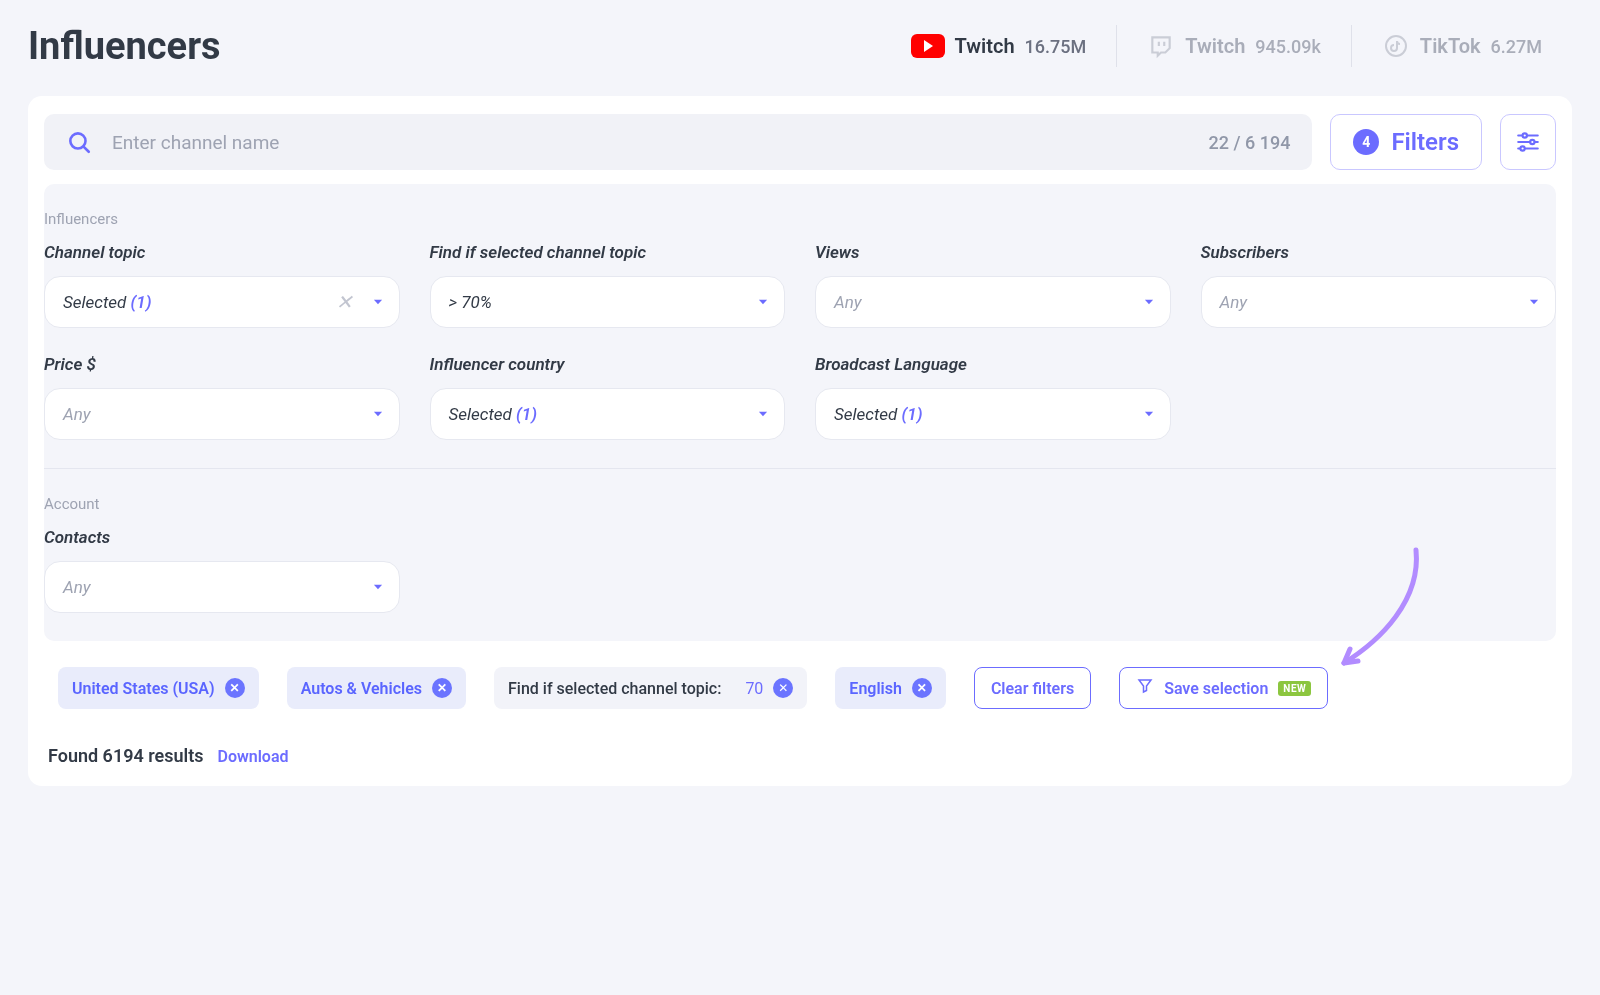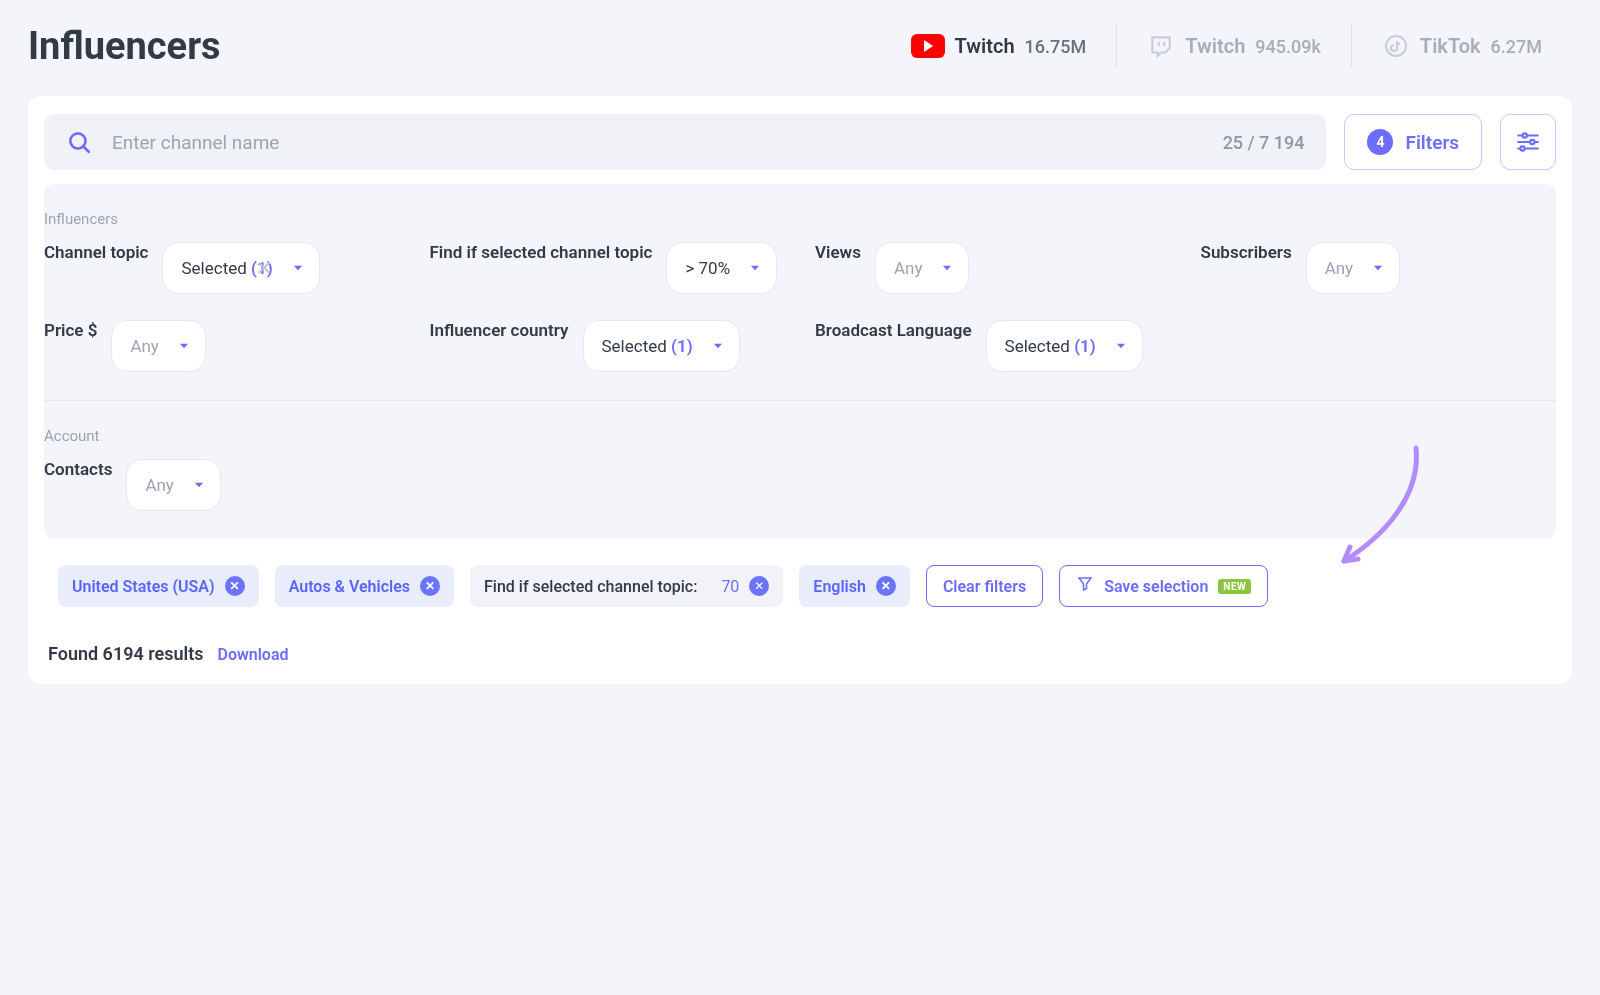--- a/index.html
+++ b/index.html
@@ -39,39 +39,39 @@
   
   
   .search-row{display:flex;align-items:center;gap:18px;border-radius:12px;}
   .search-box{flex:1;display:flex;align-items:center;background:#f1f2f7;border-radius:10px;height:56px;padding:0 22px;gap:18px;}
   .search-icon{color:var(--accent);flex-shrink:0;}
   .search-input{flex:1;border:none;background:transparent;font-size:19px;color:var(--text);outline:none;}
   .search-input::placeholder{color:#9ea3b2;}
   .search-count{font-size:18px;color:#9097a8;font-weight:500;}
   .filters-btn{display:flex;align-items:center;gap:12px;height:56px;padding:0 22px;border:1.5px solid #c9c7ff;border-radius:10px;background:transparent;cursor:pointer;}
   .filters-btn .badge{background:var(--accent);color:#fff;border-radius:50%;width:26px;height:26px;display:flex;align-items:center;justify-content:center;font-size:14px;font-weight:700;}
-  .filters-btn .lbl{font-size:19px;font-weight:600;color:var(--accent);}
+  .filters-btn .lbl{font-size:24px;font-weight:600;color:var(--accent);}
   .settings-btn{width:56px;height:56px;border:1.5px solid #c9c7ff;border-radius:10px;background:transparent;display:flex;align-items:center;justify-content:center;cursor:pointer;color:var(--accent);}
   
   
   .filters-panel{background:#f4f5fa;border-radius:10px;margin-top:14px;padding:26px 0 28px;}
   .section-label{font-size:15px;color:#9ea3b2;padding:0 0 14px 0;}
   .filter-grid{display:grid;grid-template-columns:repeat(4,1fr);gap:26px 30px;padding:0 0 0 0;}
-  .filter-item{display:flex;flex-direction:row;gap:14px;}
+  .filter-item{display:flex;flex-direction:column;gap:14px;font-style:italic;}
   .filter-label{font-size:17px;font-weight:600;color:var(--text);}
   .select{position:relative;background:#fff;border:1px solid var(--border);border-radius:16px;height:52px;display:flex;align-items:center;padding:0 46px 0 18px;cursor:pointer;}
   .select .val{font-size:17px;color:var(--text);}
   .select .val.muted{color:#9ea3b2;}
   .select .val .cnt{color:var(--accent);font-weight:600;}
   .select .chevron{position:absolute;right:14px;color:var(--accent);}
   .select .clear-x{position:absolute;right:46px;color:#c2c5d0;font-size:20px;cursor:pointer;line-height:1;}
   .divider{height:1px;background:#e4e6ef;margin:28px 0 26px;}
   
   
-  .chips-bar{background:#fff;border-radius:10px;margin-top:14px;padding:12px 14px;display:flex;align-items:center;gap:16px;flex-wrap:wrap;position:relative;}
+  .chips-bar{background:#fff;border-radius:10px;margin-top:14px;padding:12px 14px;display:flex;align-items:center;gap:28px;flex-wrap:wrap;position:relative;}
   .chip{display:flex;align-items:center;gap:10px;background:var(--chip-bg);border-radius:8px;height:42px;padding:0 14px;font-size:16px;color:var(--chip-text);font-weight:600;}
   .chip .chip-x{width:20px;height:20px;border-radius:50%;background:#6b74ff;color:#fff;display:flex;align-items:center;justify-content:center;font-size:12px;cursor:pointer;}
   .chip.info{background:#f2f3f9;color:var(--text);font-weight:500;}
   .chip.info .num{color:var(--accent);font-weight:400;}
   .btn-outline{height:42px;padding:0 16px;border:1.5px solid var(--accent);border-radius:8px;background:#fff;color:var(--accent);font-size:16px;font-weight:600;cursor:pointer;display:flex;align-items:center;gap:10px;}
   .badge-new{background:var(--green);color:#fff;font-size:10px;font-weight:700;padding:2px 5px;border-radius:3px;letter-spacing:.5px;}
   
   
   .results{padding:24px 4px 0;}
   .results .found{font-size:18px;color:var(--text);font-weight:600;text-align:right;}
@@ -121,21 +121,21 @@
 
   <div class="search-row">
     <div class="search-box">
       <span class="search-icon">
         <svg width="26" height="26" viewBox="0 0 24 24" fill="none" stroke="currentColor" stroke-width="2.4" stroke-linecap="round">
             <circle cx="11" cy="11" r="7"></circle>
             <line x1="21" y1="21" x2="16.2" y2="16.2"></line>
           </svg>
       </span>
       <input class="search-input" placeholder="Enter channel name" style="">
-      <span class="search-count">25 / 7 194</span>
+      <span class="search-count">22 / 6 194</span>
     </div>
     <button class="filters-btn">
       <span class="badge">4</span>
       <span class="lbl">Filters</span>
     </button>
     <button class="settings-btn">
       <svg width="26" height="26" viewBox="0 0 24 24" fill="none" stroke="currentColor" stroke-width="2" stroke-linecap="round">
         <line x1="3" y1="6" x2="21" y2="6"></line>
           <circle cx="9" cy="6" r="2" fill="#fff"></circle>
         <line x1="3" y1="12" x2="21" y2="12"></line>

